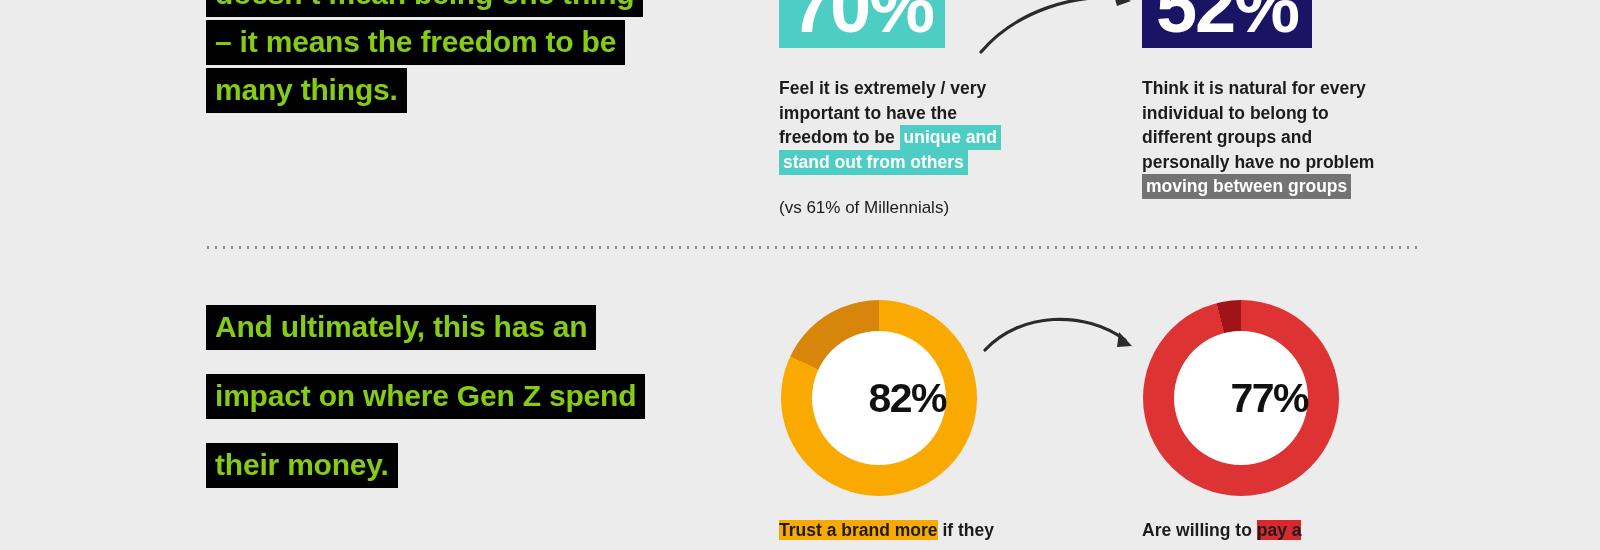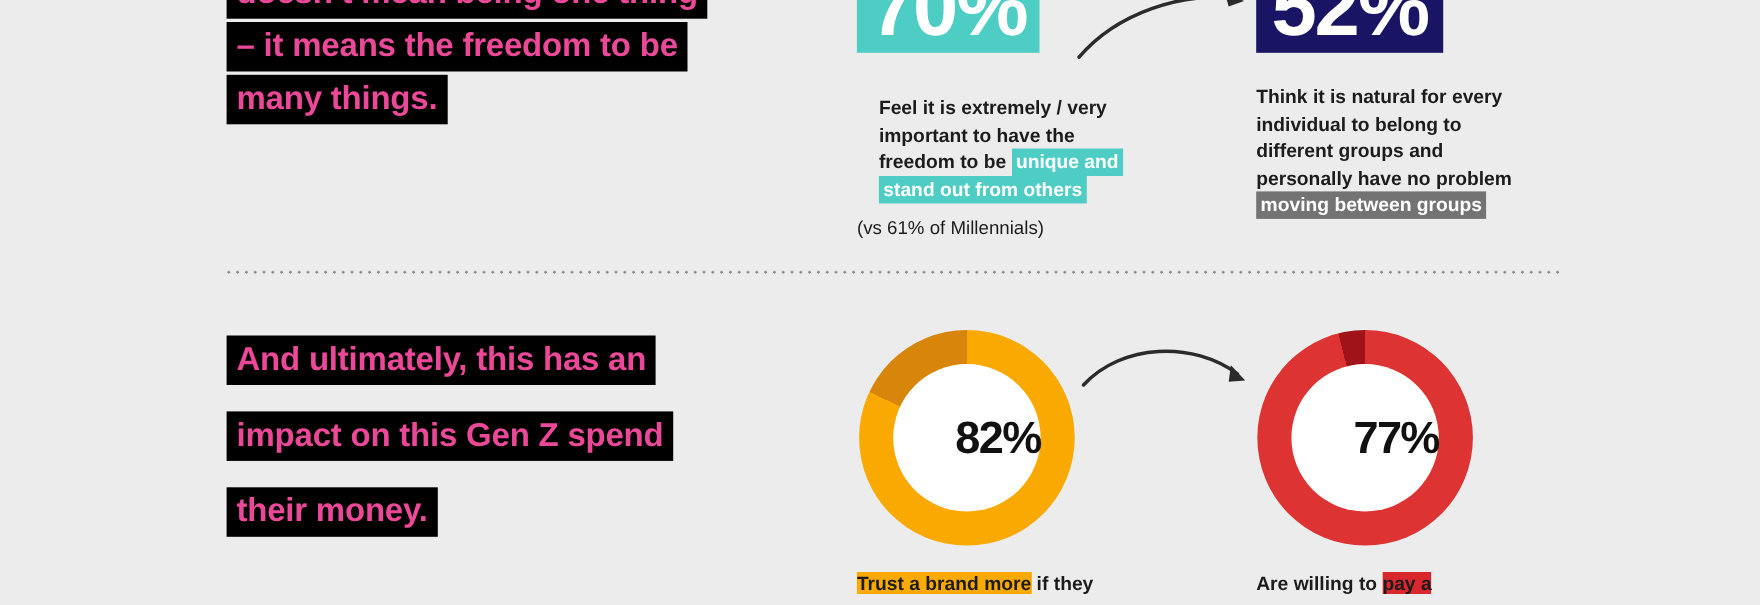--- a/index.html
+++ b/index.html
@@ -24,21 +24,21 @@
   
   .headline {
     position: absolute;
     display: flex;
     flex-direction: column;
     align-items: flex-start;
   }
   .headline .hl-line {
     display: inline-block;
     background: #000000;
-    color: #ec4899;
+    color: #84cc16;
     font-weight: 700;
     font-size: 30px;
     line-height: 1.0;
     letter-spacing: -0.2px;
     padding: 7px 9px 8px 9px;
     margin-bottom: 3px;
     white-space: nowrap;
   }
 
   
@@ -95,21 +95,21 @@
     padding: 2px 4px 3px 4px;
     box-decoration-break: clone;
     -webkit-box-decoration-break: clone;
     font-weight: 700;
   }
   .mark-teal { background: #4ecdc4; }
   .mark-navy { background: #737373; }
   .mark-orange { background: #f9a900; }
   .mark-red { background: #d9272e; }
 
-  #caption-70 { left: 779px; top: 86px; width: 240px; margin-left: 20px; }
+  #caption-70 { left: 779px; top: 76px; width: 240px; }
   #caption-52 { left: 1142px; top: 76px; width: 240px; }
 
   .subnote {
     position: absolute;
     font-size: 17px;
     font-weight: 400;
     color: #1c1c1c;
   }
   #subnote-70 { left: 779px; top: 198px; }
 
@@ -202,21 +202,21 @@
   </div>
 
   <div class="caption" id="caption-52">
     <span>Think it is natural for every individual to belong to different groups and personally have no problem </span><span class="mark mark-navy">moving between groups</span>
   </div>
 
   <div id="divider"></div>
 
   <div class="headline" id="headline-bottom">
     <span class="hl-line">And ultimately, this has an</span>
-    <span class="hl-line">impact on this Gen Z spend</span>
+    <span class="hl-line">impact on where Gen Z spend</span>
     <span class="hl-line">their money.</span>
   </div>
 
   <div class="donut" id="donut-82" style="background: conic-gradient(rgb(249, 169, 0) 0deg, rgb(249, 169, 0) 295.2deg, rgb(216, 134, 11) 295.2deg, rgb(216, 134, 11) 360deg);">
     <div class="hole">
       <span>82%</span>
     </div>
   </div>
 
   <svg class="arrow-svg" id="arrow-bottom" width="165" height="60" viewBox="0 0 165 60">

